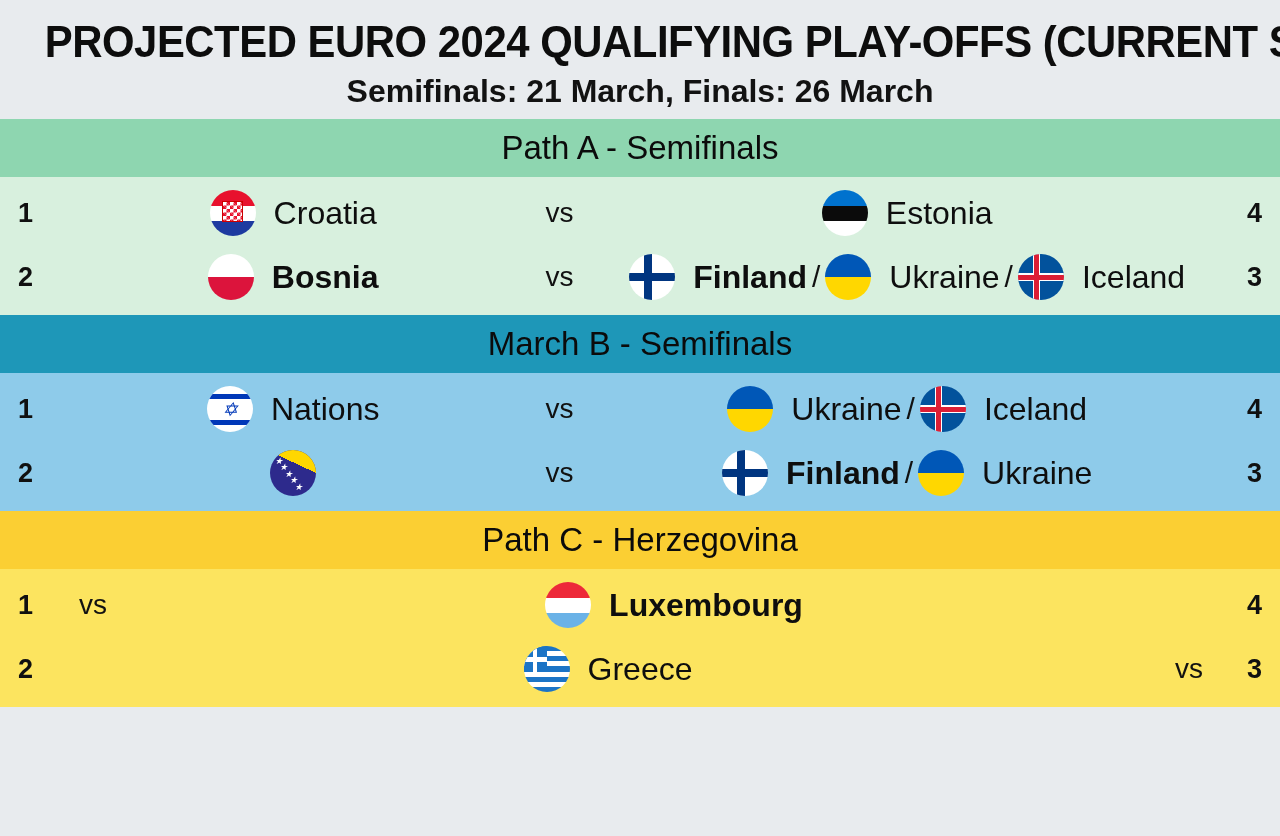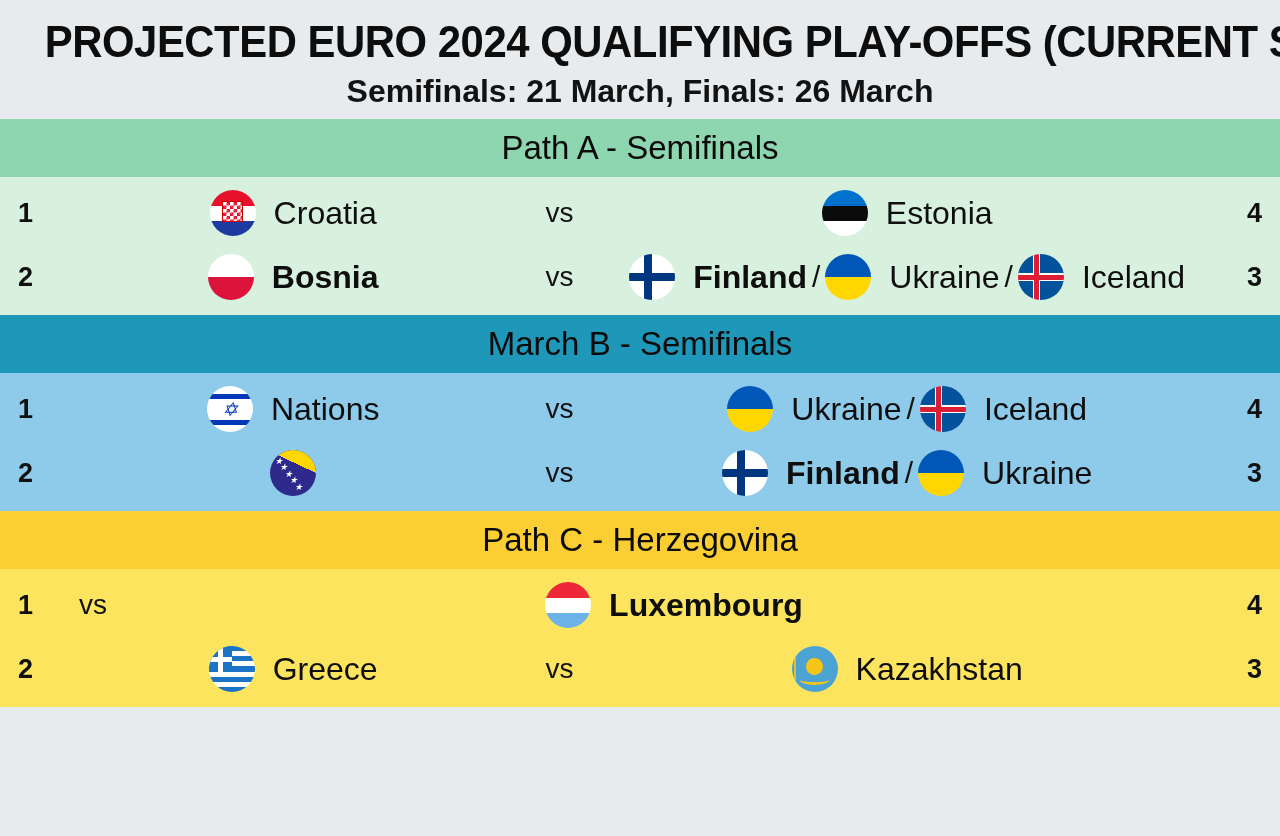--- a/index.html
+++ b/index.html
@@ -322,30 +322,20 @@
               <span class="team">
                 <span class="flag" style="background:repeating-linear-gradient(#1b74c6 0 11.1%,#fff 11.1% 22.2%)">
                   <i style="left:0;top:0;width:50%;height:56%;background:#1b74c6"></i>
                   <i style="left:20%;top:0;width:10%;height:56%;background:#fff"></i>
                   <i style="left:0;top:23%;width:50%;height:10%;background:#fff"></i>
                 </span>
                 <span class="team-name">Greece</span>
               </span>
             </div>
             <span class="vs">vs</span>
-            <div class="side side-right">
-              <span class="team">
-                <span class="flag" style="background:#4ba3d3">
-                  <i style="left:32%;top:26%;width:36%;height:36%;border-radius:50%;background:#f5c518"></i>
-                  <i style="left:18%;top:62%;width:64%;height:22%;border-radius:0 0 50% 50%;border-bottom:3px solid #f5c518"></i>
-                  <i style="left:6%;top:20%;width:4%;height:55%;background:#f5c518;opacity:.85"></i>
-                </span>
-                <span class="team-name">Kazakhstan</span>
-              </span>
-            </div>
             <span class="score">3</span>
           </div>
         </div>
       </div>
     </div>
 
 
 </div>
 
 </body></html>

